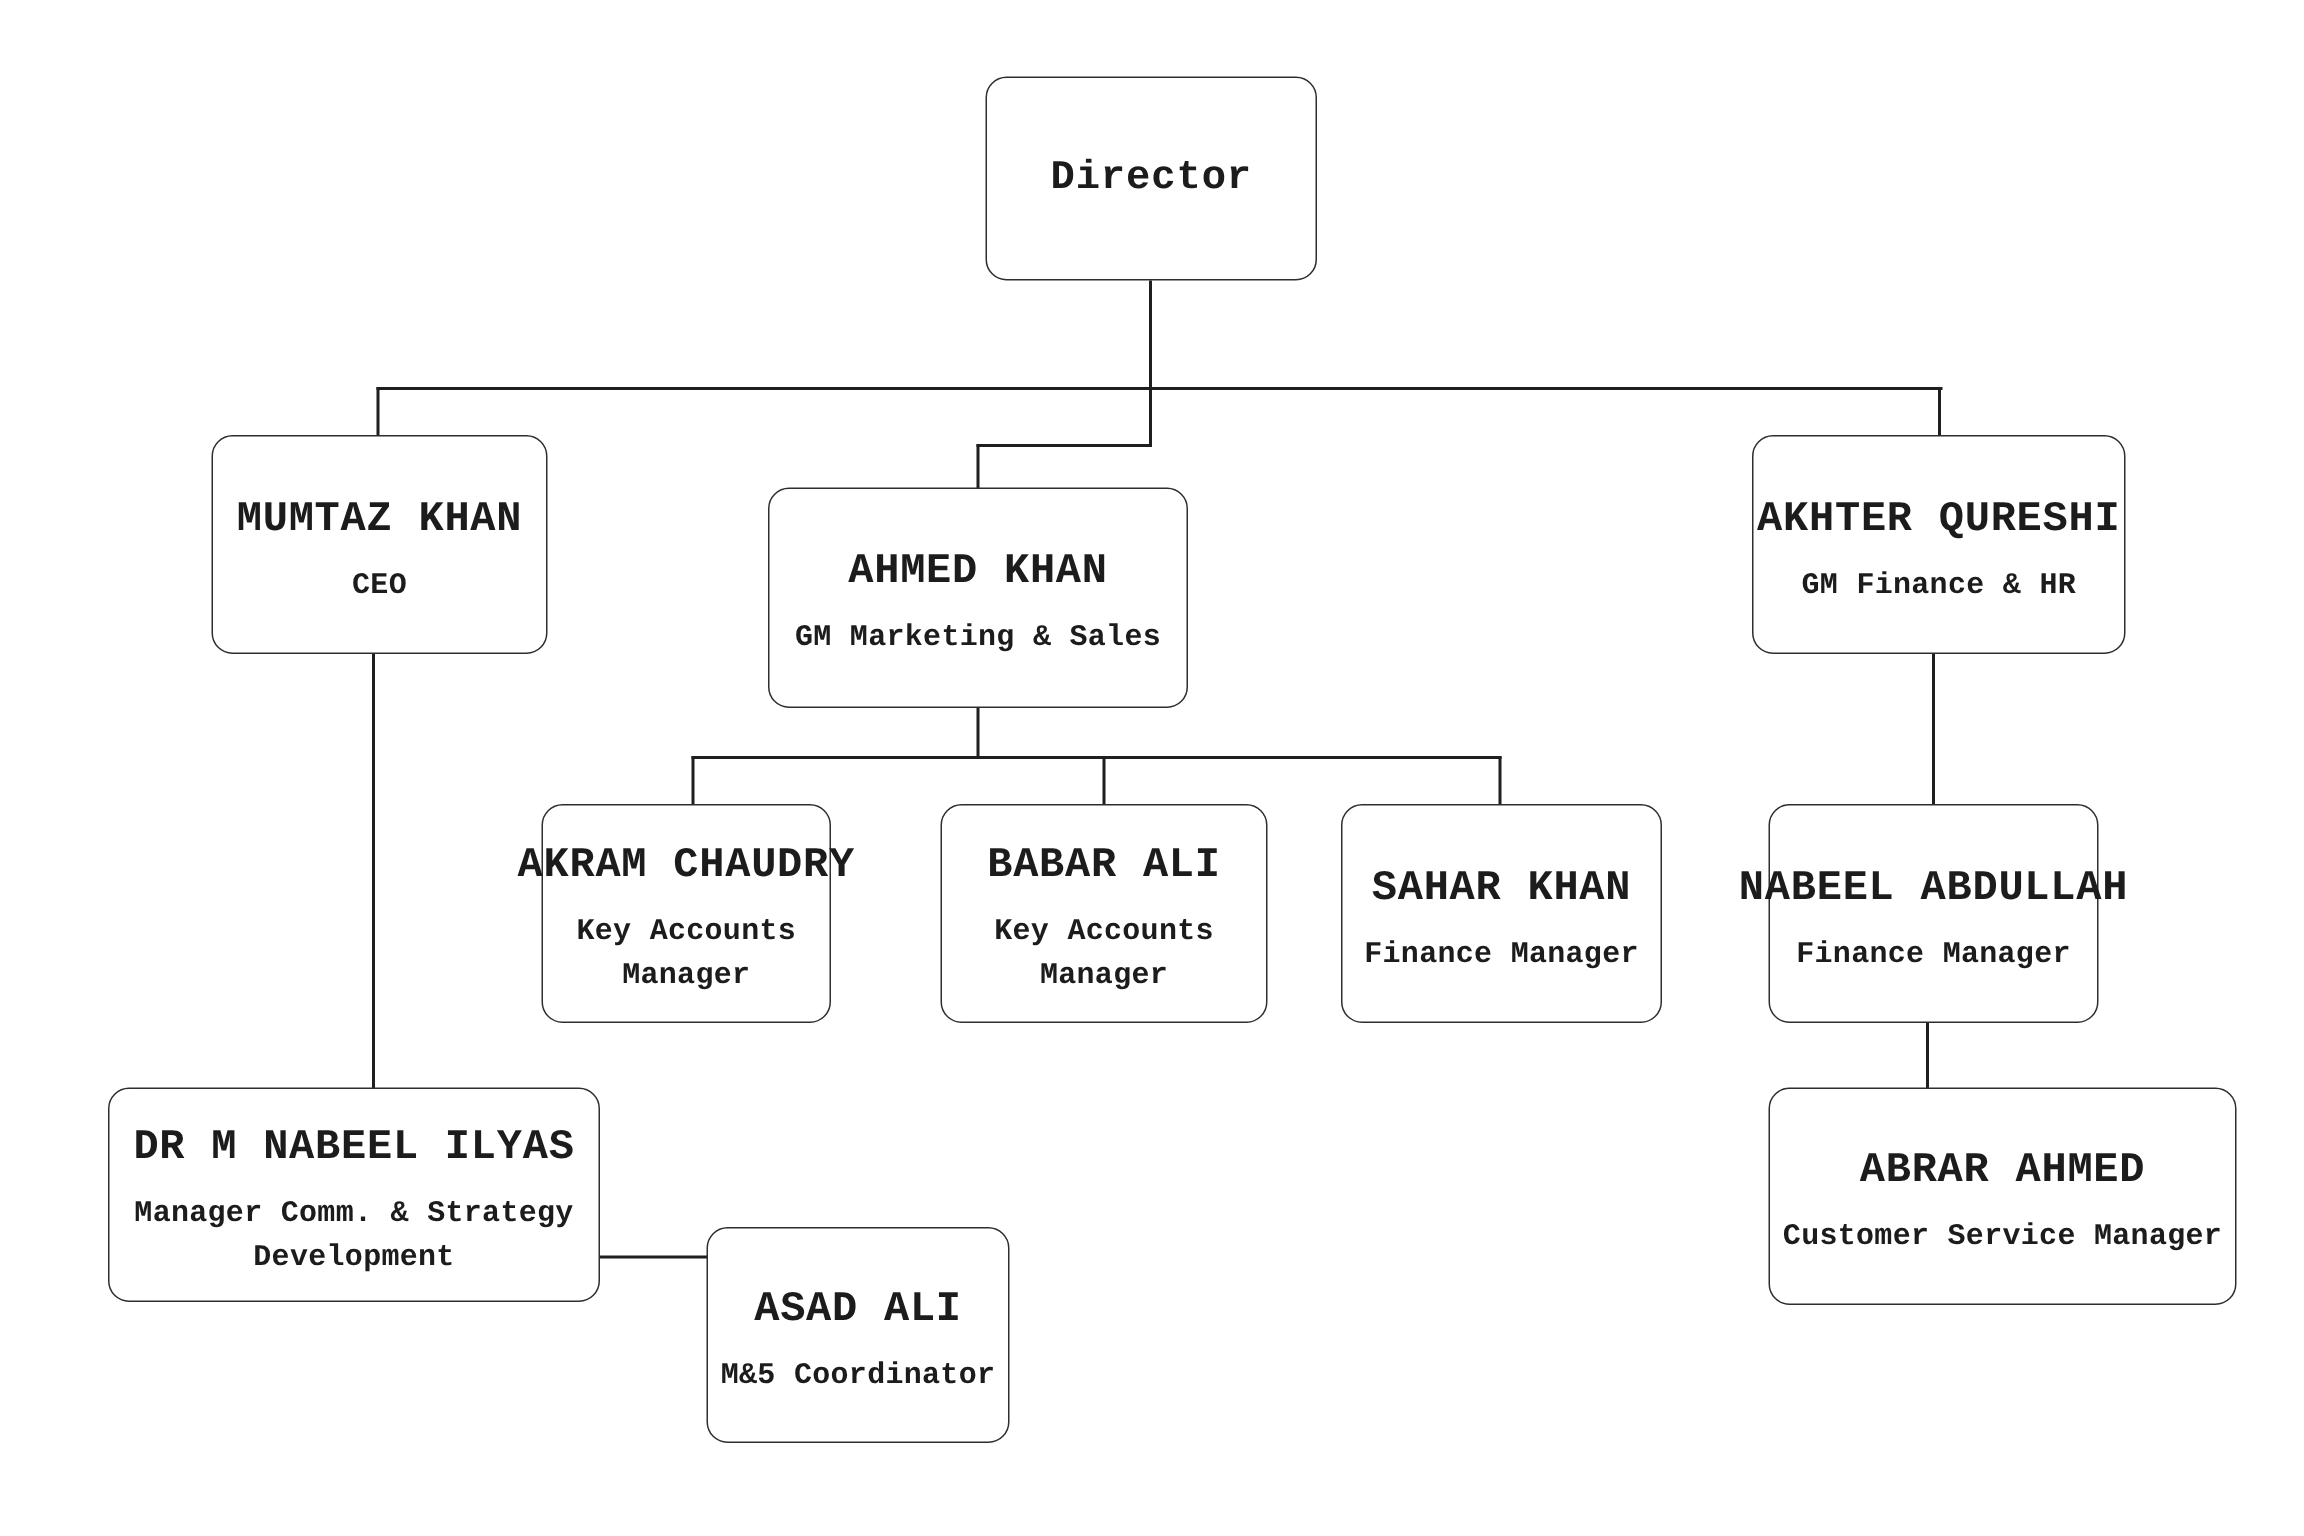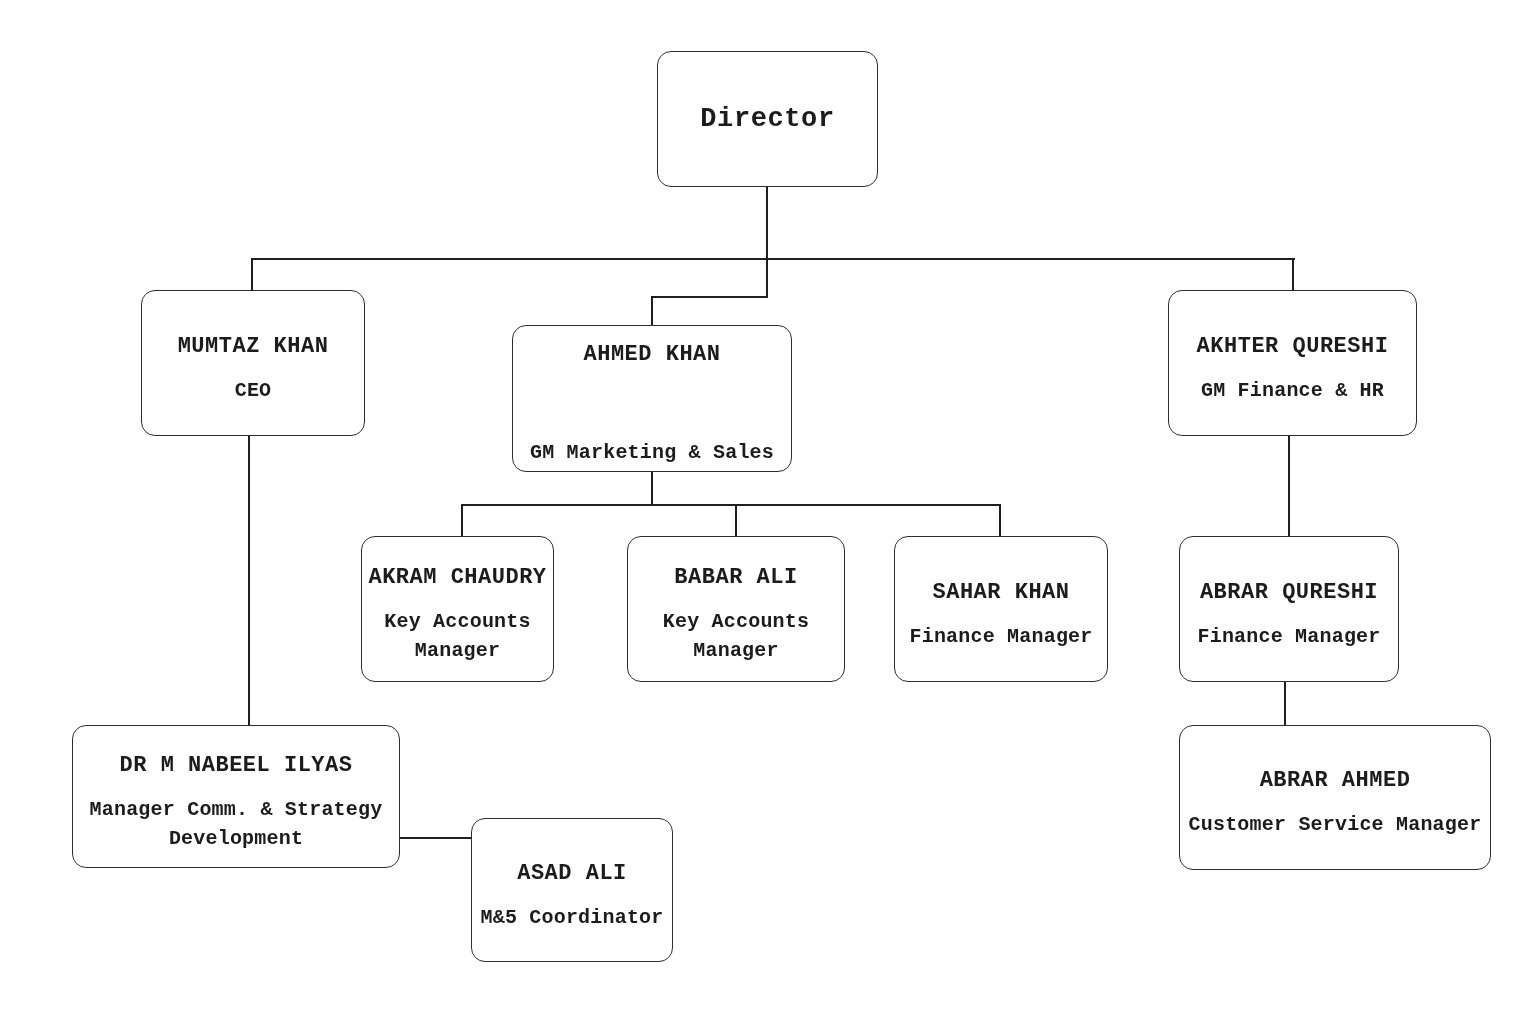--- a/index.html
+++ b/index.html
@@ -25,21 +25,21 @@
     display: flex;
     flex-direction: column;
     align-items: center;
     justify-content: center;
     gap: 14px;
     padding: 14px 8px 4px 8px;
     text-align: center;
     font-family: Liberation Mono, monospace;
   }
   .node .name {
-    font-size: 22px;
+    font-size: 28px;
     font-weight: 700;
     line-height: 30px;
     letter-spacing: 0.5px;
     white-space: nowrap;
   }
   .node .role {
     font-size: 20px;
     font-weight: 700;
     line-height: 29px;
     letter-spacing: 0.2px;
@@ -52,21 +52,21 @@
     font-size: 27px;
     letter-spacing: 0.6px;
   }
   .line {
     position: absolute;
     background: #1f1f1f;
   }
   
   .n-director { left: 657px; top: 51px;  width: 221px; height: 136px; }
   .n-ceo      { left: 141px; top: 290px; width: 224px; height: 146px; }
-  .n-gm-mkt   { left: 512px; top: 325px; width: 280px; height: 147px; justify-content: space-between; }
+  .n-gm-mkt   { left: 512px; top: 325px; width: 280px; height: 147px; }
   .n-gm-fin   { left: 1168px;top: 290px; width: 249px; height: 146px; }
   .n-ka1      { left: 361px; top: 536px; width: 193px; height: 146px; align-items: center; }
   .n-ka2      { left: 627px; top: 536px; width: 218px; height: 146px; }
   .n-fm1      { left: 894px; top: 536px; width: 214px; height: 146px; }
   .n-fm2      { left: 1179px;top: 536px; width: 220px; height: 146px; }
   .n-strat    { left: 72px;  top: 725px; width: 328px; height: 143px; }
   .n-coord    { left: 471px; top: 818px; width: 202px; height: 144px; }
   .n-csm      { left: 1131px;top: 725px; width: 312px; height: 145px; margin-left: 48px; }
   
   .l1  { left: 766px;  top: 187px; width: 2px;    height: 73px;  }
@@ -136,21 +136,21 @@
     <span class="name">BABAR ALI</span>
     <span class="role">Key Accounts Manager</span>
   </div>
 
   <div class="node n-fm1">
     <span class="name">SAHAR KHAN</span>
     <span class="role">Finance Manager</span>
   </div>
 
   <div class="node n-fm2">
-    <span class="name">ABRAR QURESHI</span>
+    <span class="name">NABEEL ABDULLAH</span>
     <span class="role">Finance Manager</span>
   </div>
 
   <div class="node n-strat">
     <span class="name">DR M NABEEL ILYAS</span>
     <span class="role">Manager Comm. &amp; Strategy Development</span>
   </div>
 
   <div class="node n-coord">
     <span class="name">ASAD ALI</span>

